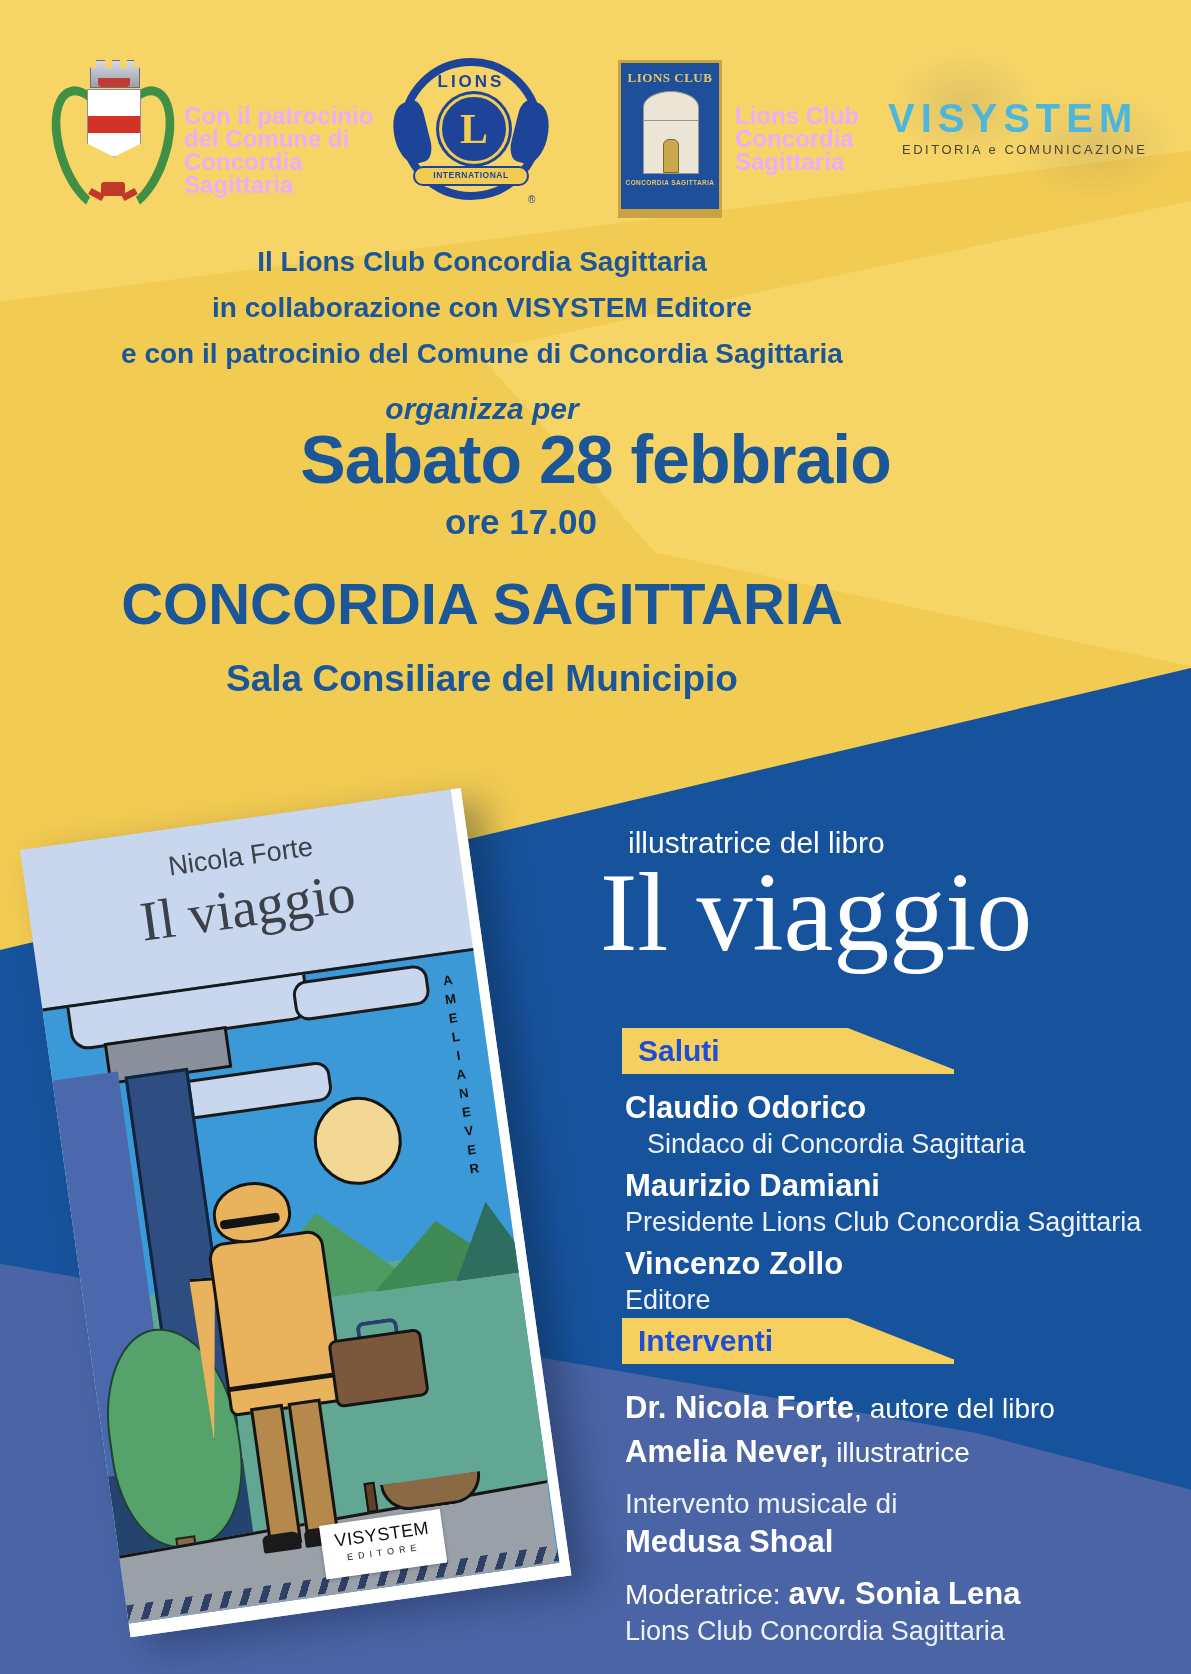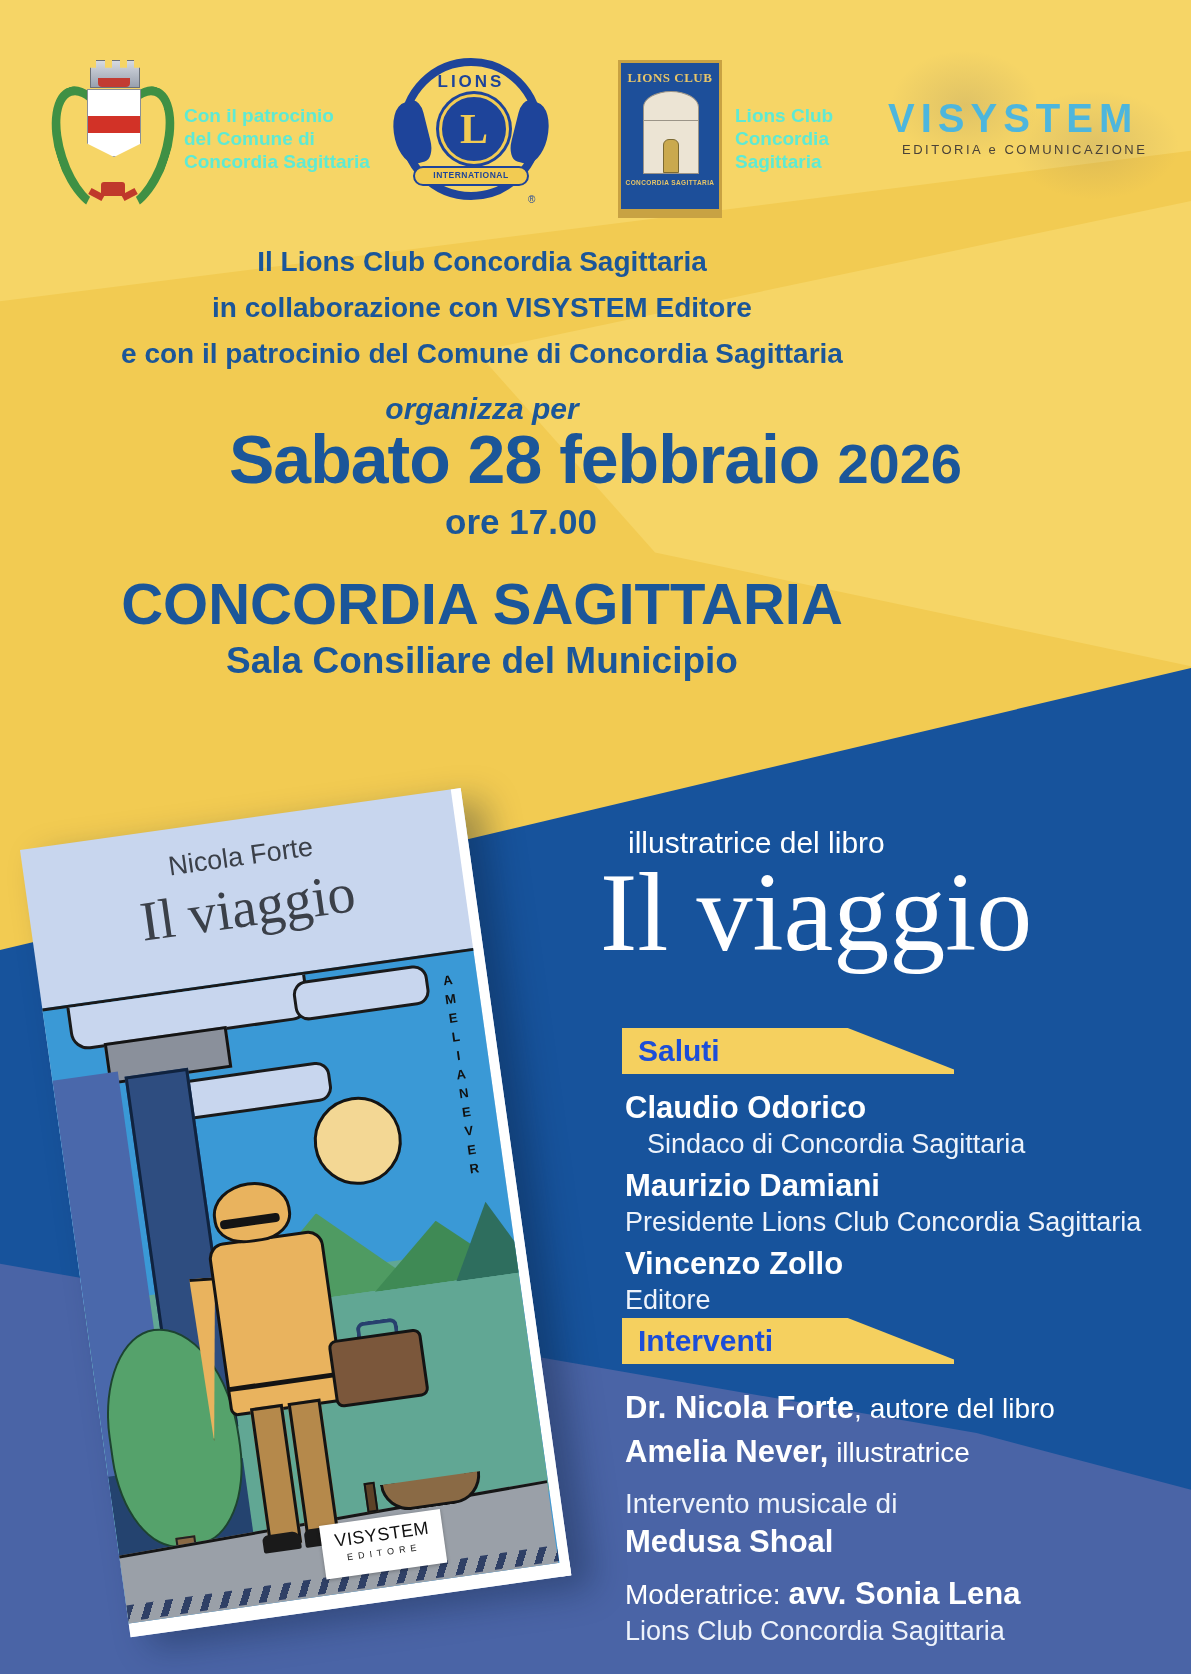--- a/index.html
+++ b/index.html
@@ -11,21 +11,21 @@
   }
   .abs{position:absolute;}
   
   .bg-slate{left:0;top:0;width:100%;height:100%;background:#4a64a6;
     clip-path:polygon(0 75.5%,82% 85.6%,100% 89%,100% 100%,0 100%);}
   .bg-yellow{left:0;top:0;width:100%;height:100%;background:#f2cb52;
     clip-path:polygon(0 0,100% 0,100% 39.9%,0 56.75%);}
   .bg-yl{left:0;top:0;width:100%;height:100%;background:#f6d566;}
   .bg-yl1{clip-path:polygon(0 0,100% 0,100% 9%,0 18%);}
   .bg-yl2{clip-path:polygon(40% 21%,100% 12%,100% 39.8%,55% 33%);}
-  .logo-caption{font-size:19px;font-weight:bold;line-height:23px;color:#5eead4;}
+  .logo-caption{font-size:24px;font-weight:bold;line-height:23px;color:#f0abfc;}
   
   .crown{left:32px;top:4px;width:48px;height:26px;background:linear-gradient(#d6dae1,#98a0ae);
     border:1px solid #6b7077;clip-path:polygon(0 100%,0 28%,12% 28%,12% 0,30% 0,30% 28%,44% 28%,44% 0,60% 0,60% 28%,74% 28%,74% 0,88% 0,88% 28%,100% 28%,100% 100%);}
   .crown-red{left:40px;top:22px;width:32px;height:9px;background:#c23b32;border-radius:0 0 4px 4px;}
   .shield{left:29px;top:33px;width:52px;height:66px;background:#fff;border:1.5px solid #8a8f96;
     clip-path:polygon(0 0,100% 0,100% 80%,50% 100%,0 80%);}
   .shield-band{left:0;top:26px;width:100%;height:17px;background:#d23227;}
   .laurel{width:48px;height:112px;border:9px solid transparent;border-radius:50%;}
   .laurel-l{left:-2px;top:28px;border-left-color:#3f9044;border-top-color:#3f9044;transform:rotate(-18deg);}
   .laurel-r{right:-2px;top:28px;border-right-color:#3f9044;border-top-color:#3f9044;transform:rotate(18deg);}
@@ -178,26 +178,25 @@
 </div>
 
 <div class="abs center-line intro-line" style="top:246px;">Il Lions Club Concordia Sagittaria</div>
 <div class="abs center-line intro-line" style="top:292px;">in collaborazione con VISYSTEM Editore</div>
 <div class="abs center-line intro-line" style="top:338px;">e con il patrocinio del Comune di Concordia Sagittaria</div>
 
 <div class="abs center-line organizza" style="top:392px;">organizza per</div>
 
 <div class="abs date-row" style="left:0;top:420px;width:1191px;">
   <span class="date-main">Sabato 28 febbraio</span>
-  <span class="date-year">2026</span>
 </div>
 
 <div class="abs center-line ore" style="top:502px;">ore 17.00</div>
 <div class="abs center-line city" style="top:570px;">CONCORDIA SAGITTARIA</div>
-<div class="abs center-line venue" style="top:640px;">Sala Consiliare del Municipio</div>
+<div class="abs center-line venue" style="top:658px;">Sala Consiliare del Municipio</div>
 
 <div class="abs cover">
   <div class="abs cov-author">Nicola Forte</div>
   <div class="abs cov-title">Il viaggio</div>
   <div class="abs illus">
     <div class="abs cloud" style="left:24px;top:-24px;width:235px;height:62px;"></div>
     <div class="abs cloud" style="left:250px;top:6px;width:130px;height:34px;border-radius:14px;"></div>
     <div class="abs cloud" style="left:118px;top:88px;width:152px;height:34px;border-radius:14px;"></div>
     <div class="abs sun"></div>
     <div class="abs signature">AMELIANEVER</div>

